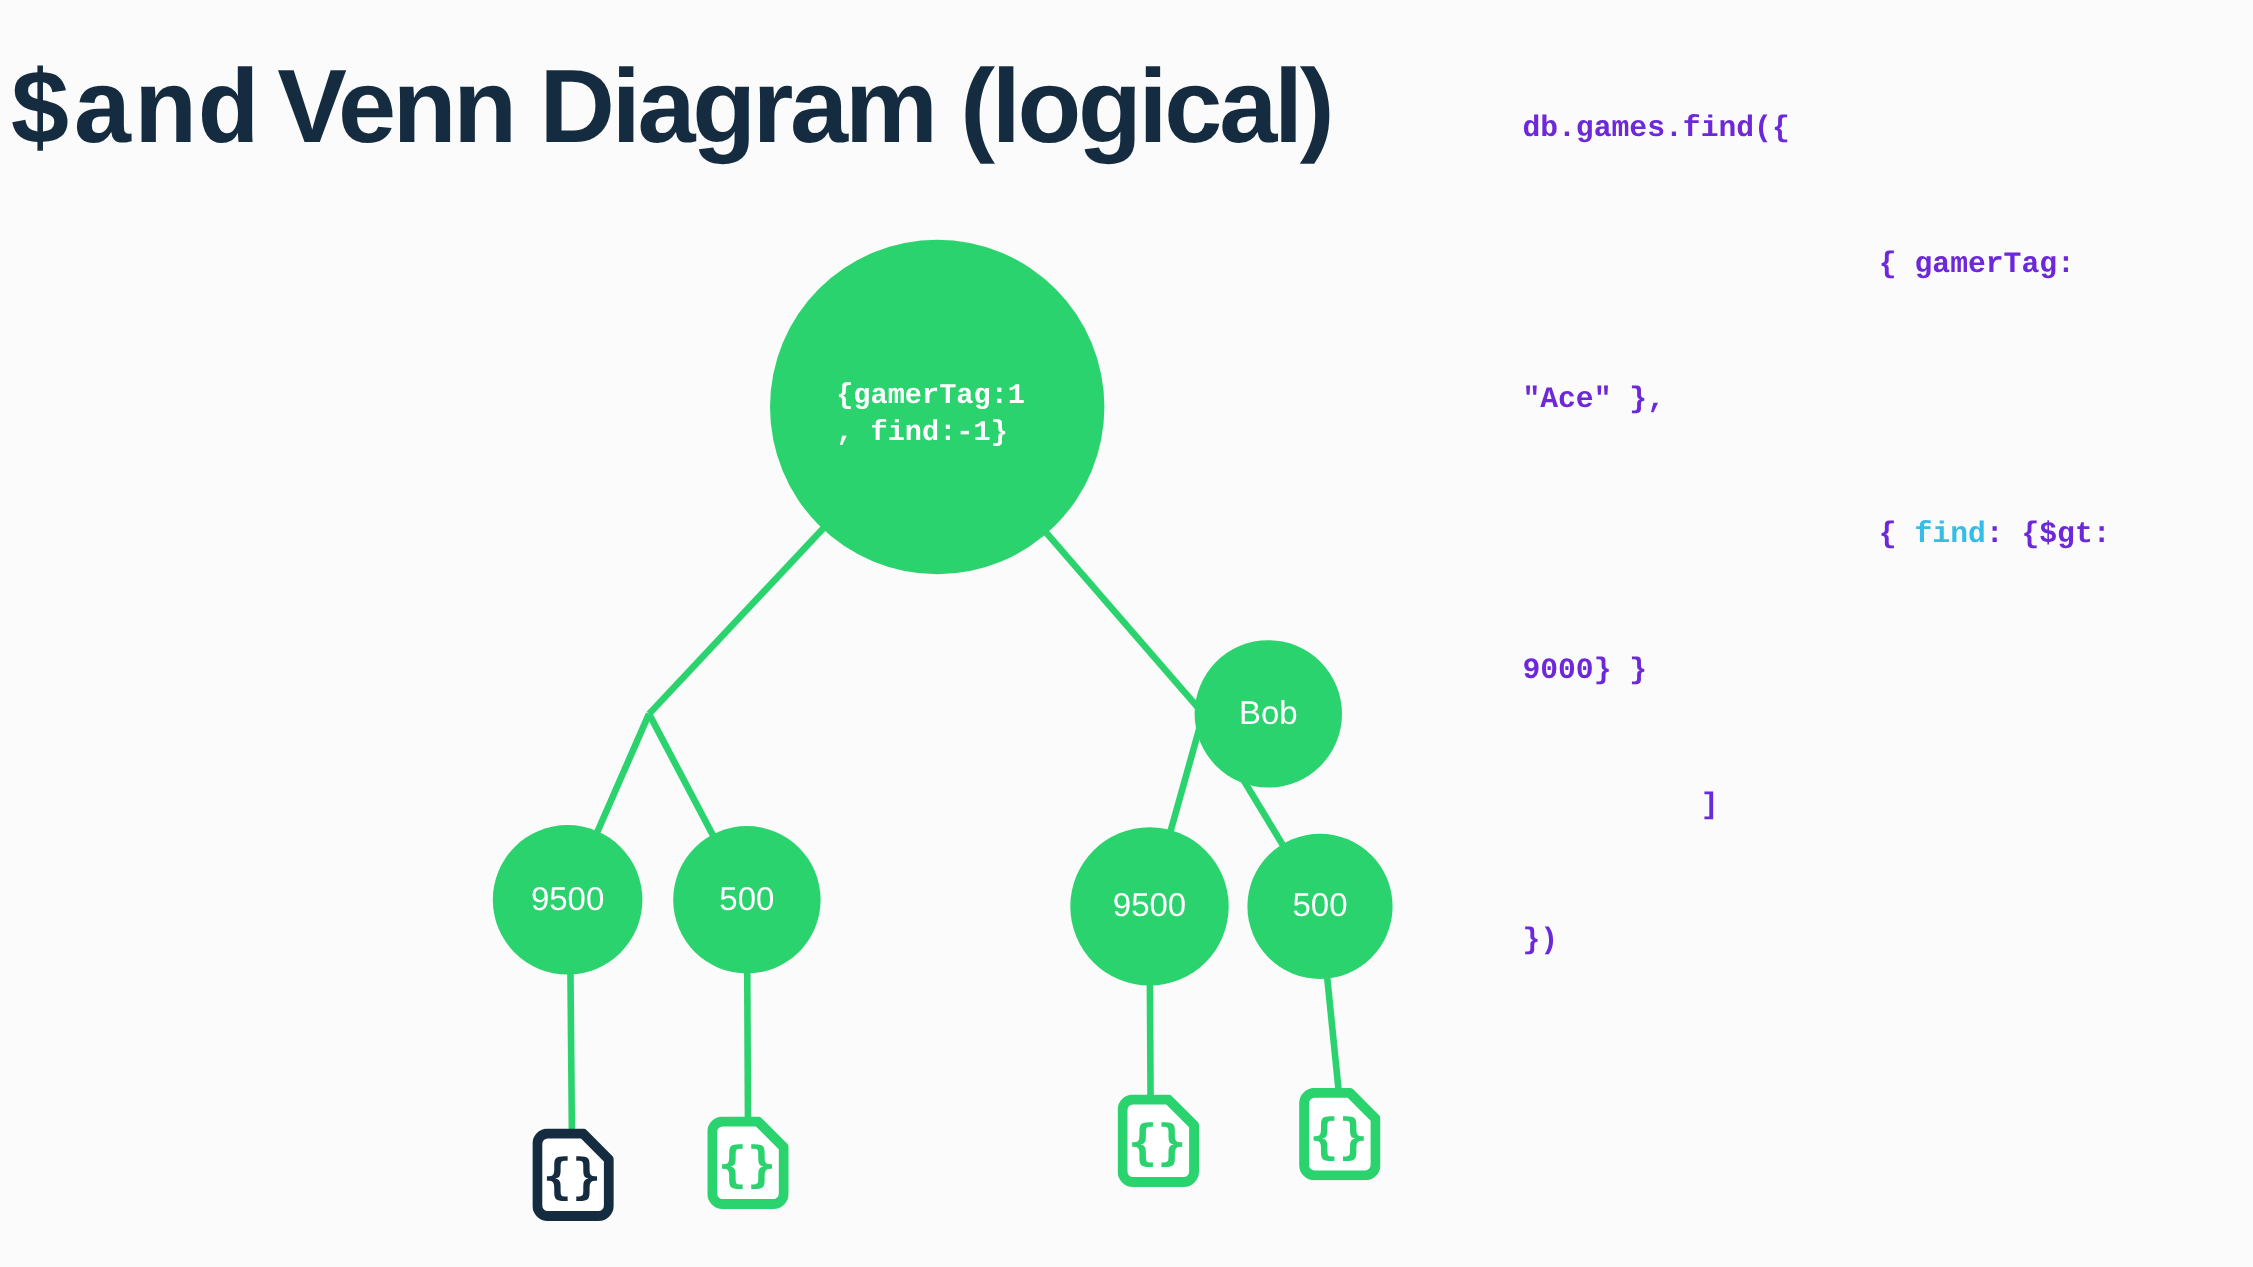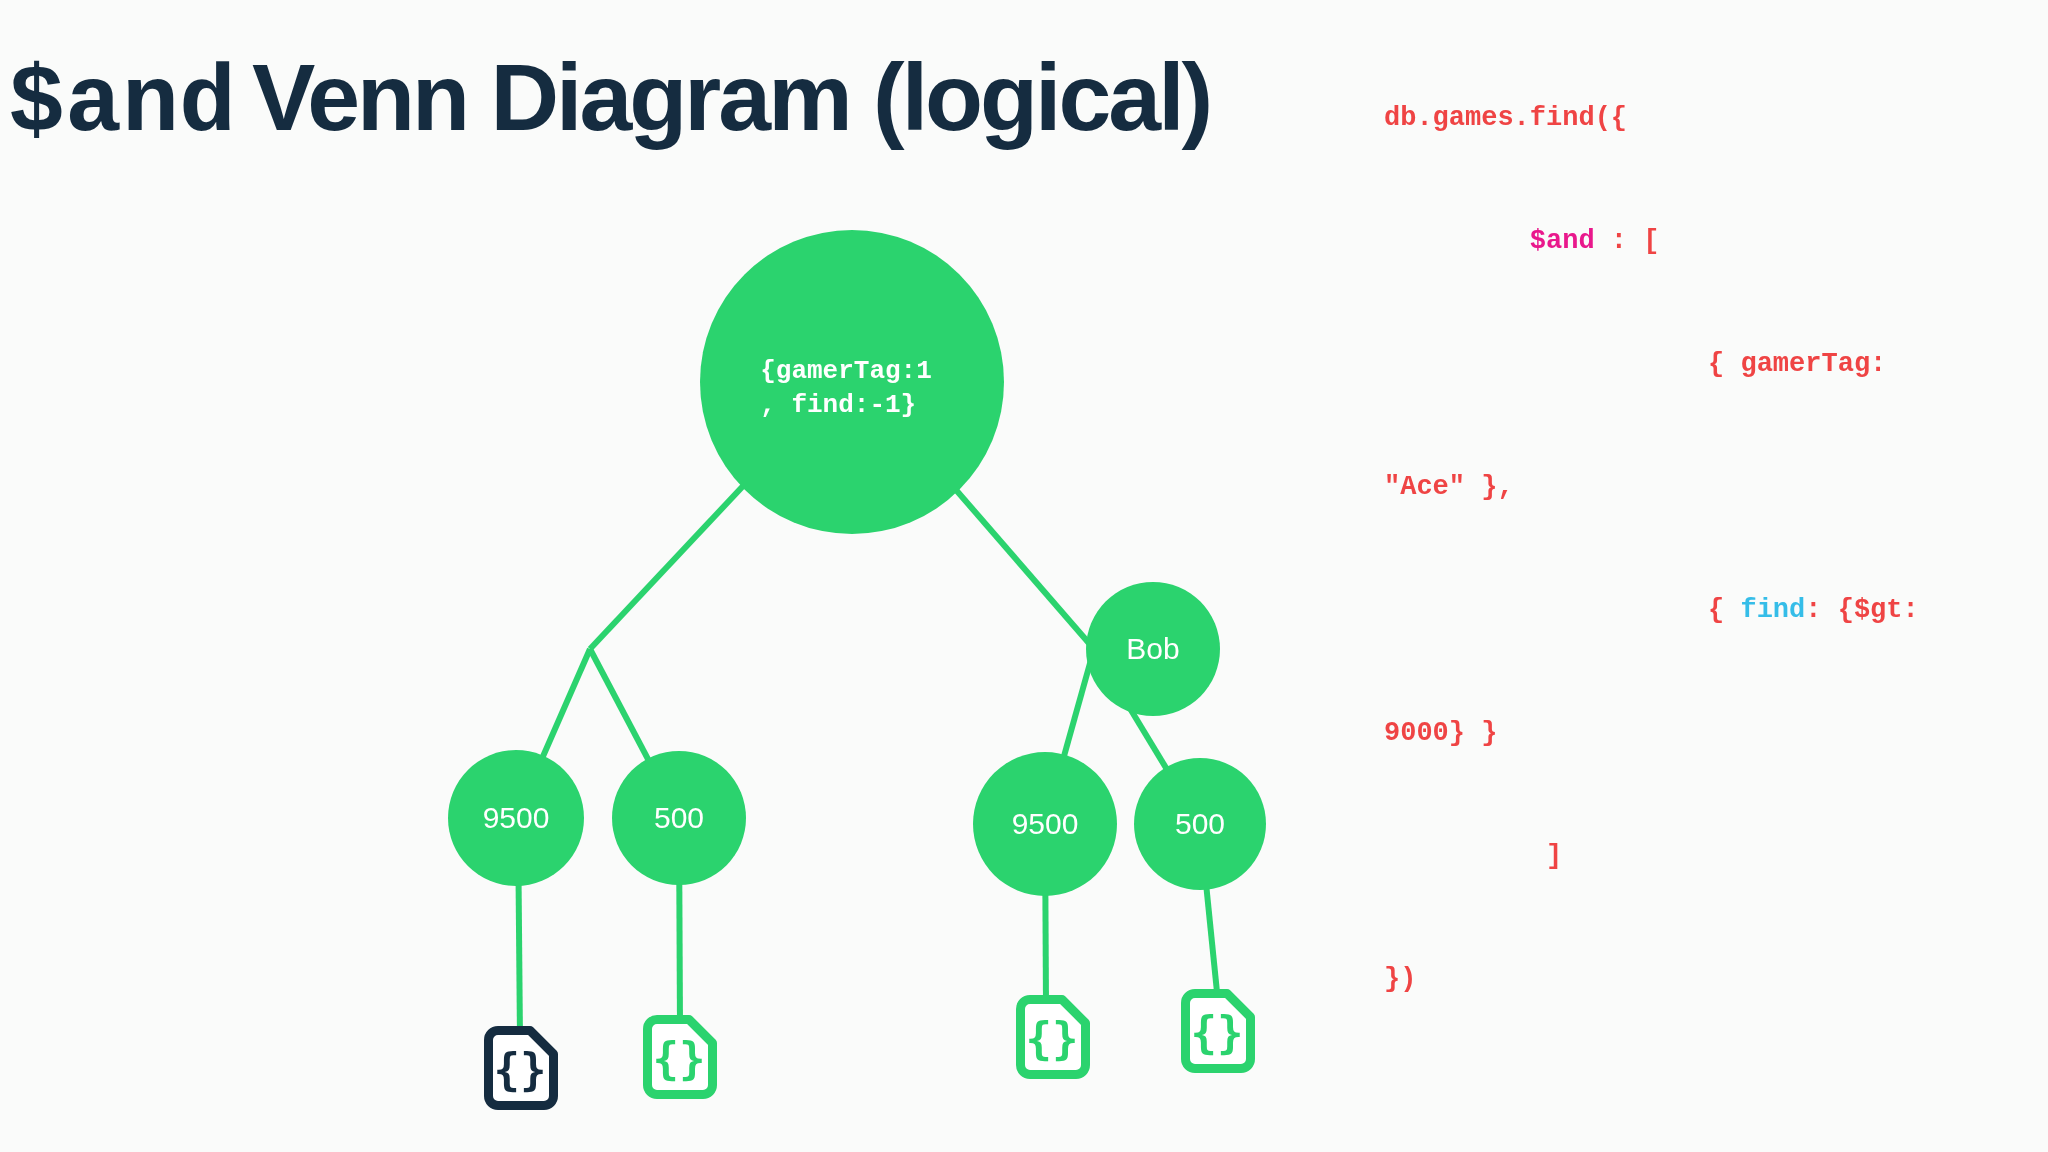--- a/index.html
+++ b/index.html
@@ -25,21 +25,21 @@
     font-family:"Liberation Sans",sans-serif;
     font-weight:bold;font-size:95px;letter-spacing:-3px;
   }
   
   #code{
     position:absolute;left:1384px;top:16px;width:660px;
     font-family:"Liberation Mono","DejaVu Sans Mono",monospace;
     font-weight:bold;font-size:27px;line-height:41px;
     white-space:pre;color:#152C40;
   }
-  .c-navy{color:#ef4444;}
+  .c-navy{color:#6d28d9;}
   .c-pink{color:#E9188C;}
   .c-cyan{color:#35BDE8;}
   
   #edges{position:absolute;left:0;top:0;}
   .edge{stroke:#2BD36E;stroke-width:6;}
   .node{
     position:absolute;border-radius:50%;
     background:#2BD36E;color:#ffffff;
     display:flex;align-items:center;justify-content:center;
     text-align:center;
@@ -69,21 +69,20 @@
 <body>
 
 <div id="page">
 
   <h1 id="title">
     <span class="t-mono">$and</span><span class="t-sans">Venn Diagram (logical)</span>
   </h1>
 
   <div id="code">
     <div class="cl"><span class="c-navy">db.games.find({</span></div>
-    <div class="cl"><span class="c-navy">         </span><span class="c-pink">$and</span><span class="c-navy"> : [</span></div>
     <div class="cl"><span class="c-navy">                    { gamerTag:</span></div>
     <div class="cl"><span class="c-navy">"Ace" },</span></div>
     <div class="cl"><span class="c-navy">                    { </span><span class="c-cyan">find</span><span class="c-navy">: {$gt:</span></div>
     <div class="cl"><span class="c-navy">9000} }</span></div>
     <div class="cl"><span class="c-navy">          ]</span></div>
     <div class="cl"><span class="c-navy">})</span></div>
   </div>
 
   <svg id="edges" width="2048" height="1152" viewBox="0 0 2048 1152">
     <line class="edge" x1="852" y1="370" x2="590" y2="649"></line>
@@ -91,21 +90,21 @@
     <line class="edge" x1="590" y1="649" x2="516" y2="818"></line>
     <line class="edge" x1="590" y1="649" x2="679" y2="818"></line>
     <line class="edge" x1="1094" y1="649" x2="1045" y2="824"></line>
     <line class="edge" x1="1094" y1="649" x2="1200" y2="824"></line>
     <line class="edge" x1="518" y1="818" x2="520" y2="1040"></line>
     <line class="edge" x1="679" y1="818" x2="680" y2="1028"></line>
     <line class="edge" x1="1045" y1="824" x2="1046" y2="1008"></line>
     <line class="edge" x1="1200" y1="824" x2="1218" y2="1002"></line>
   </svg>
 
-  <div class="node" style="left:700px;top:230px;width:304px;height:304px;">
+  <div class="node" style="left:700px;top:218px;width:304px;height:304px;">
     <div class="root-label"><span>{gamerTag:1</span><br><span>, find:-1}</span></div>
   </div>
 
   <div class="node" style="left:1086px;top:582px;width:134px;height:134px;text-align:center;">
     <span class="node-label">Bob</span>
   </div>
 
   <div class="node" style="left:448px;top:750px;width:136px;height:136px;">
     <span class="node-label">9500</span>
   </div>

